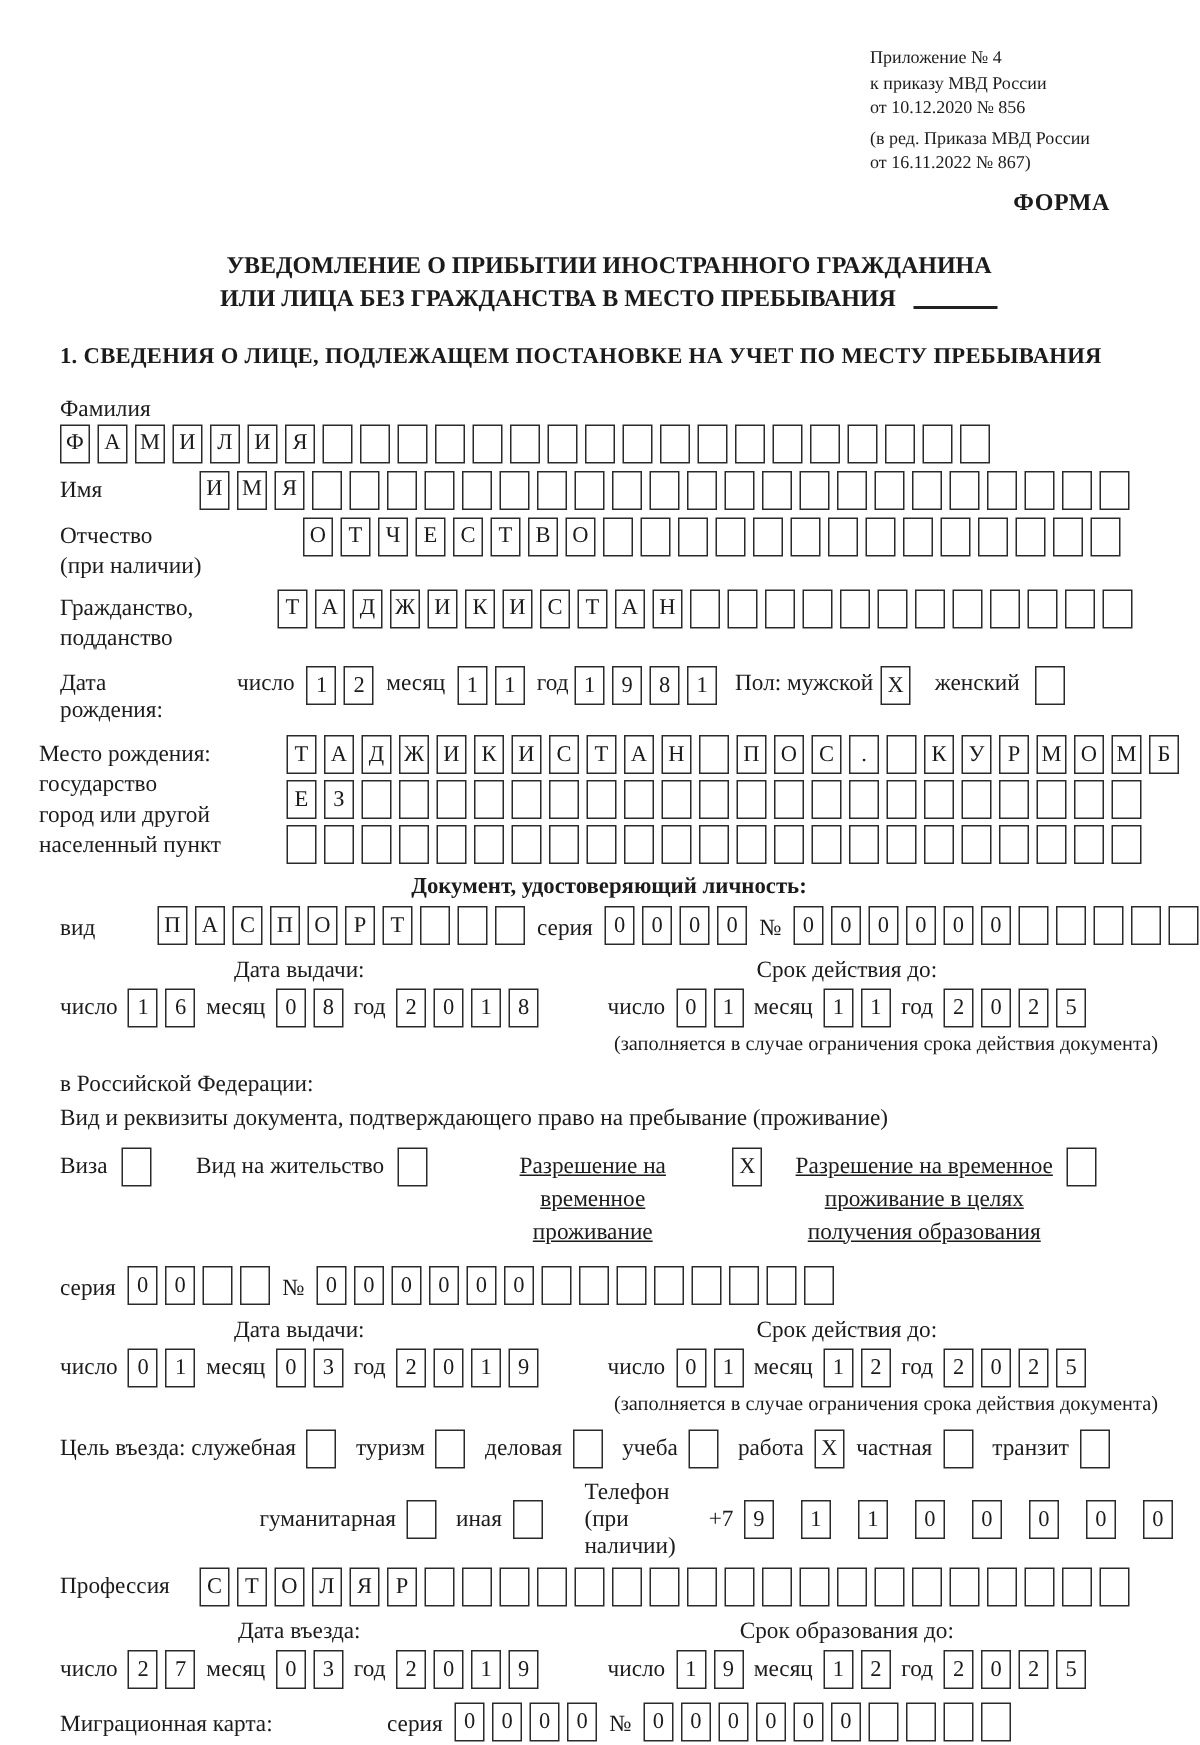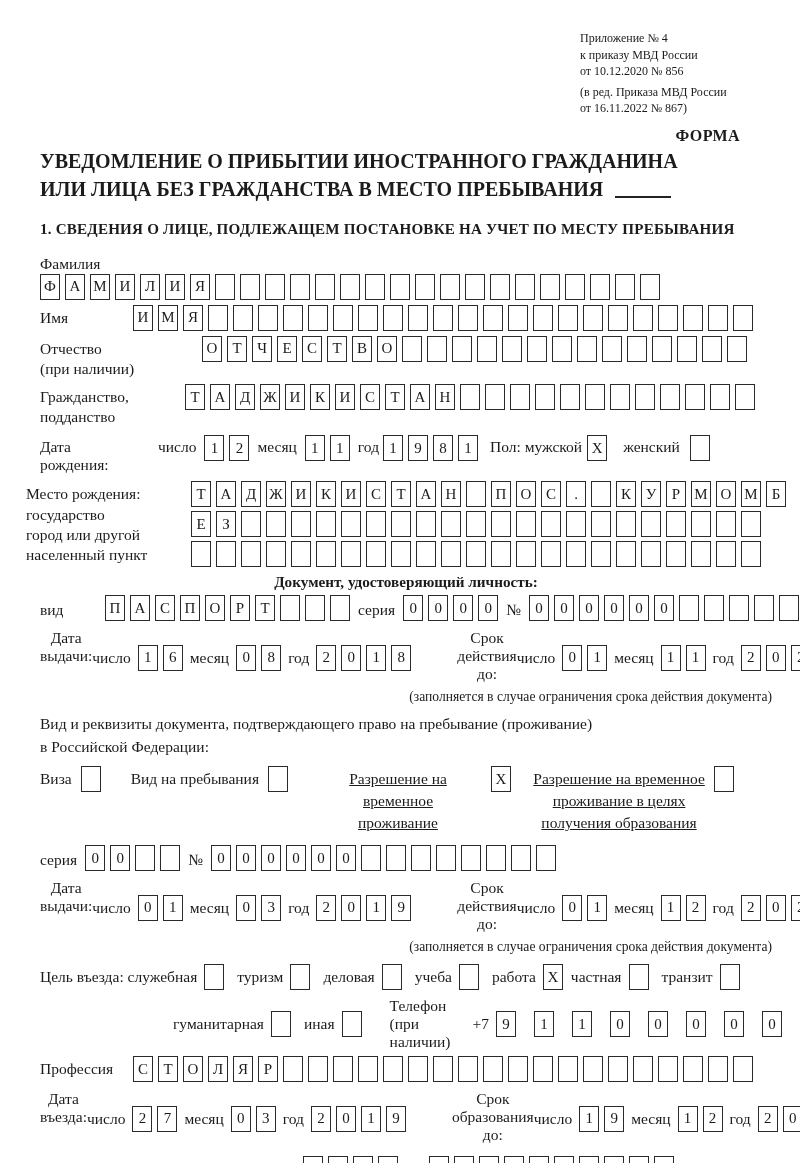--- a/index.html
+++ b/index.html
@@ -4,39 +4,39 @@
 <style>
   html,body{margin:0;padding:0;background:#ffffff;}
   body{width:800px;min-height:1163px;font-family:"Liberation Serif","DejaVu Serif",serif;color:#1b1b1b;font-size:15.5px;}
   .page{box-sizing:border-box;width:800px;padding:30px 28px 14px 40px;}
 
   
   .appendix{margin-left:540px;font-size:12px;line-height:1.38;}
   .appendix .amend{margin-top:4px;}
   .forma{font-weight:bold;font-size:16px;text-align:right;padding-right:32px;margin-top:10px;letter-spacing:.4px;}
 
-  .title{font-weight:bold;font-size:20px;line-height:1.4;margin-top:2px;}
+  .title{font-weight:bold;font-size:16px;text-align:center;line-height:1.4;margin-top:22px;}
   .blank-line{display:inline-block;width:56px;border-bottom:2px solid #222;margin-left:12px;transform:translateY(2px);}
   .sec{font-weight:bold;font-size:15.1px;margin-top:18px;letter-spacing:.2px;}
 
   
   .cell{flex:none;box-sizing:border-box;width:20px;height:26px;border:1.6px solid #2a2a2a;display:flex;align-items:center;justify-content:center;font-size:15px;background:#fff;}
   .boxes{display:flex;gap:5px;flex:none;}
   .stack{display:flex;flex-direction:column;gap:4px;}
 
   .frow{display:flex;align-items:flex-start;margin-top:5px;}
   .flbl{flex:none;line-height:1.3;padding-top:3px;}.w93{width:93px}.w145{width:145px}.w162{width:162px}.w165{width:165px}.w210{width:210px}
   .ilbl{flex:none;padding-top:3px;margin:0 8px;}
   .ilbl.first{margin-left:0;}
 
   .center-head{font-weight:bold;text-align:center;margin-top:6px;font-size:15.2px;}
 
   
   .daterow{display:flex;margin-top:8px;}
-  .dg{display:flex;flex-direction:row;}
+  .dg{display:flex;flex-direction:column;}
   .dg + .dg{margin-left:46px;}
   .dg-head{text-align:center;margin-bottom:3px;}
   .dg-line{display:flex;align-items:center;}
   .dg-line .dlbl{margin:0 7px;}
   .dg-line .dlbl:first-child{margin-left:0;}
   .note{font-size:13.6px;text-align:right;margin-top:3px;}
 
   .intro{margin-top:8px;line-height:1.45;}
 
   
@@ -393,31 +393,31 @@
             <span class="cell">0</span>
             <span class="cell">2</span>
             <span class="cell">5</span>
           </span>
         </div>
     </div>
   </div>
   <div class="note">(заполняется в случае ограничения срока действия документа)</div>
 
   <div class="intro">
+    <div>в Российской Федерации:</div>
     <div>Вид и реквизиты документа, подтверждающего право на пребывание (проживание)</div>
-    <div>в Российской Федерации:</div>
   </div>
 
   <div class="cbrow">
     <div class="cbitem">
       <span class="cblabel">Виза</span>
       <span class="cell cbox"></span>
     </div>
     <div class="cbitem" style="margin-left:30px">
-      <span class="cblabel">Вид на пребывания</span>
+      <span class="cblabel">Вид на жительство</span>
       <span class="cell cbox"></span>
     </div>
     <div class="cbitem" style="margin-left:26px">
       <span class="cblabel center" style="width:168px">Разрешение на временное
 проживание</span>
       <span class="cell cbox">X</span>
     </div>
     <div class="cbitem" style="margin-left:22px">
       <span class="cblabel center" style="width:172px">Разрешение на временное
 проживание в целях

